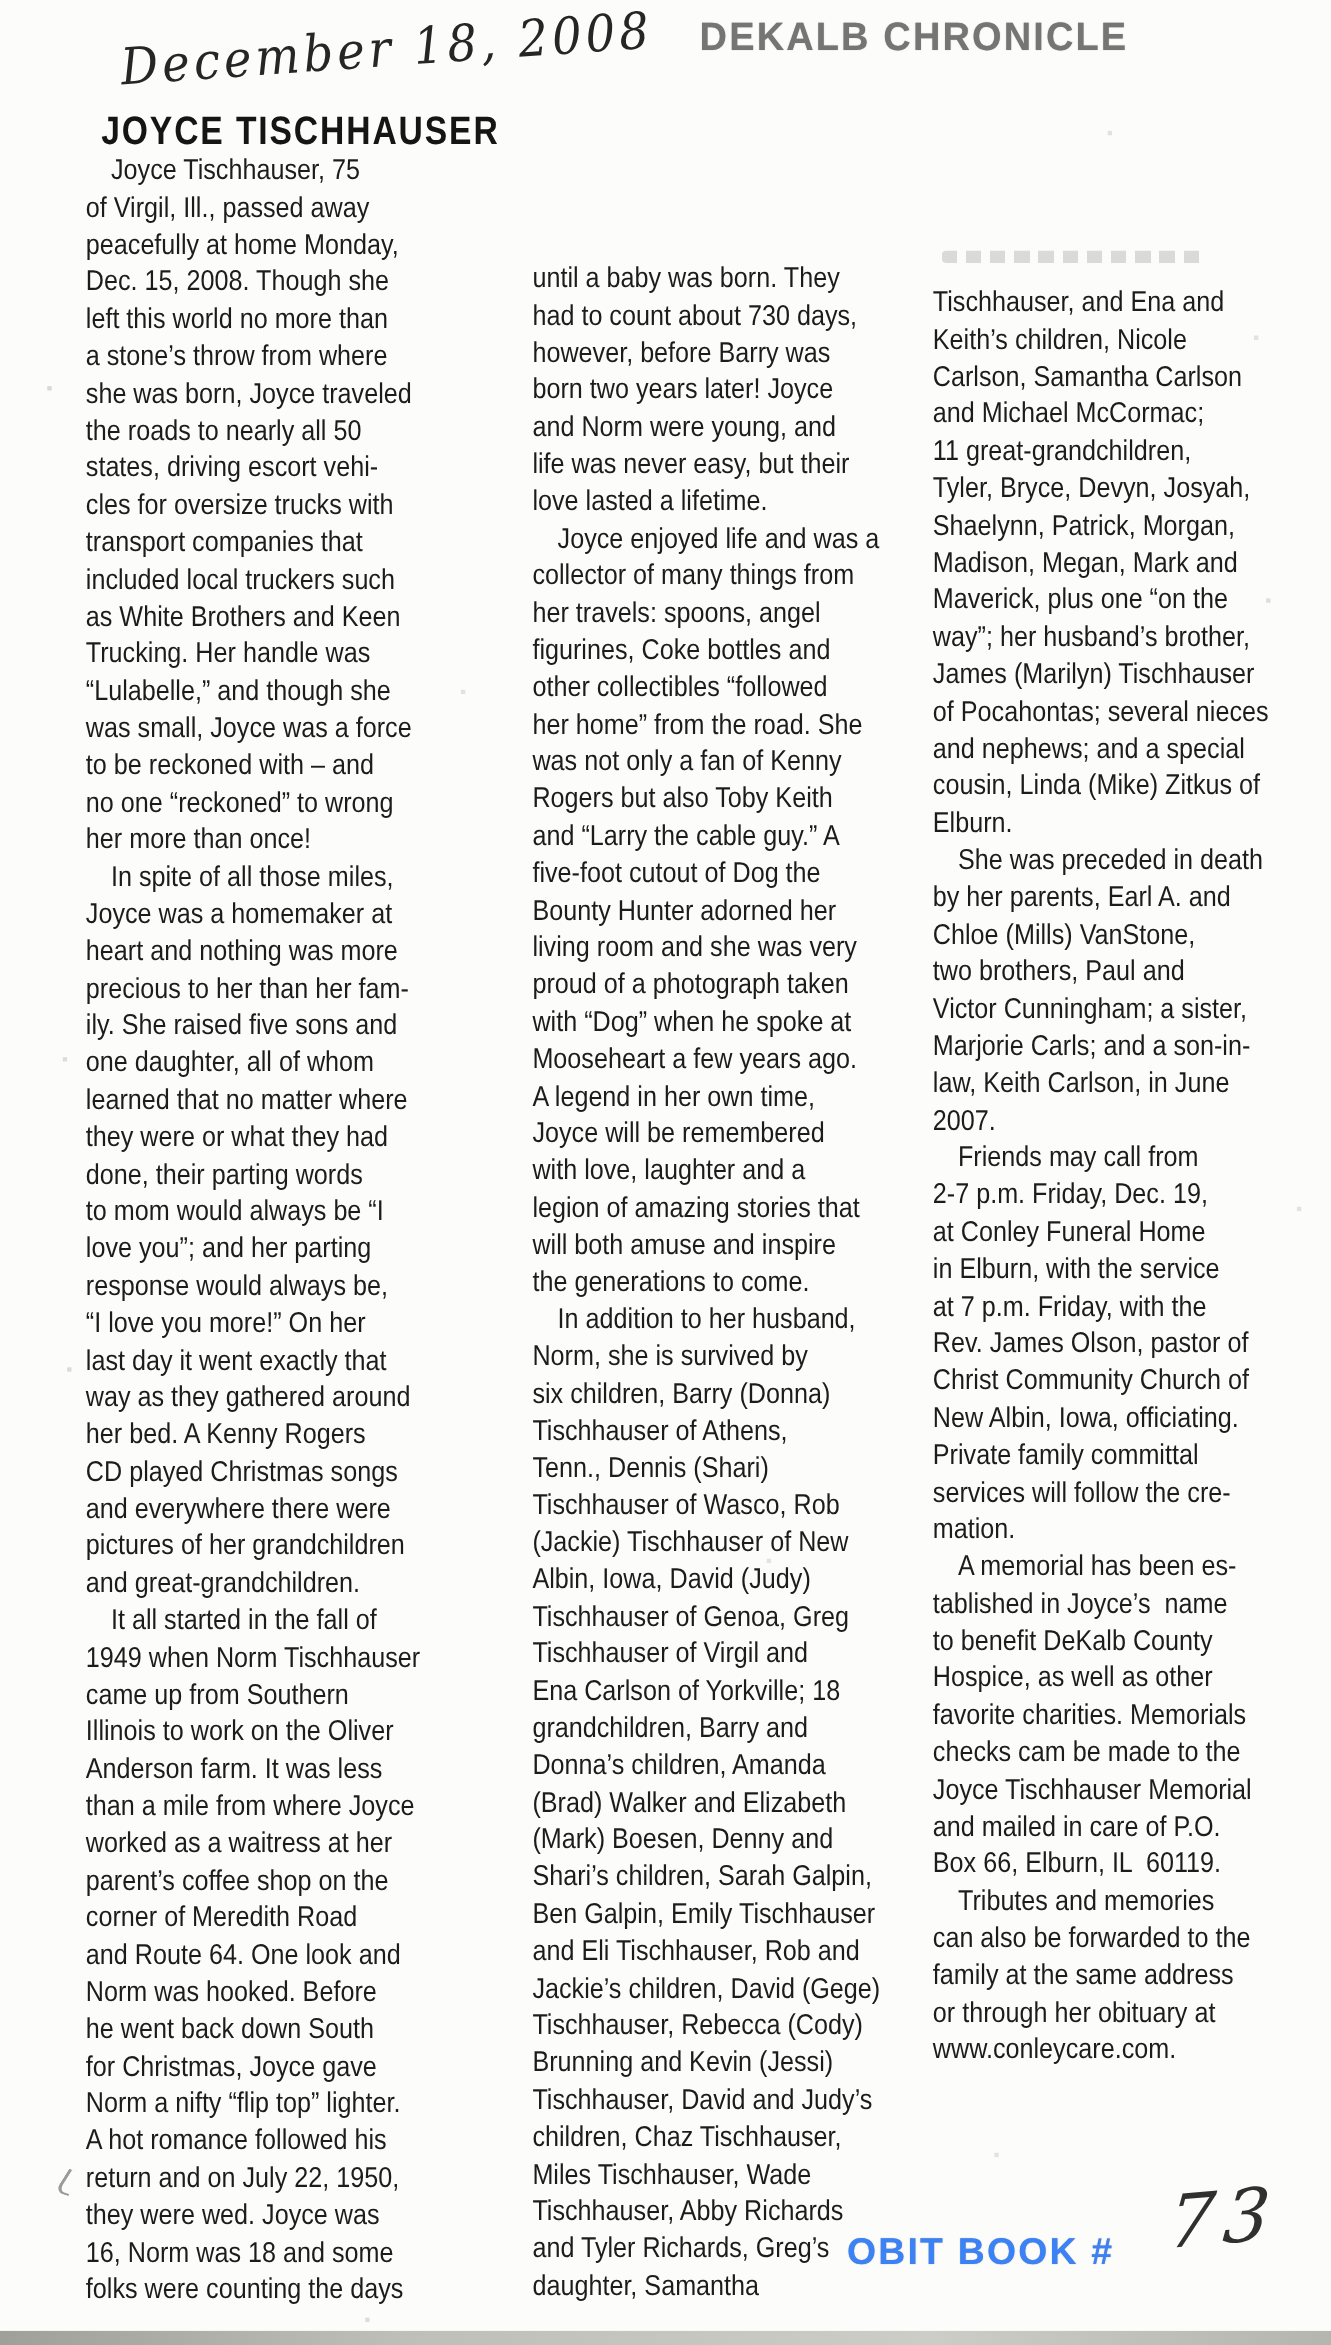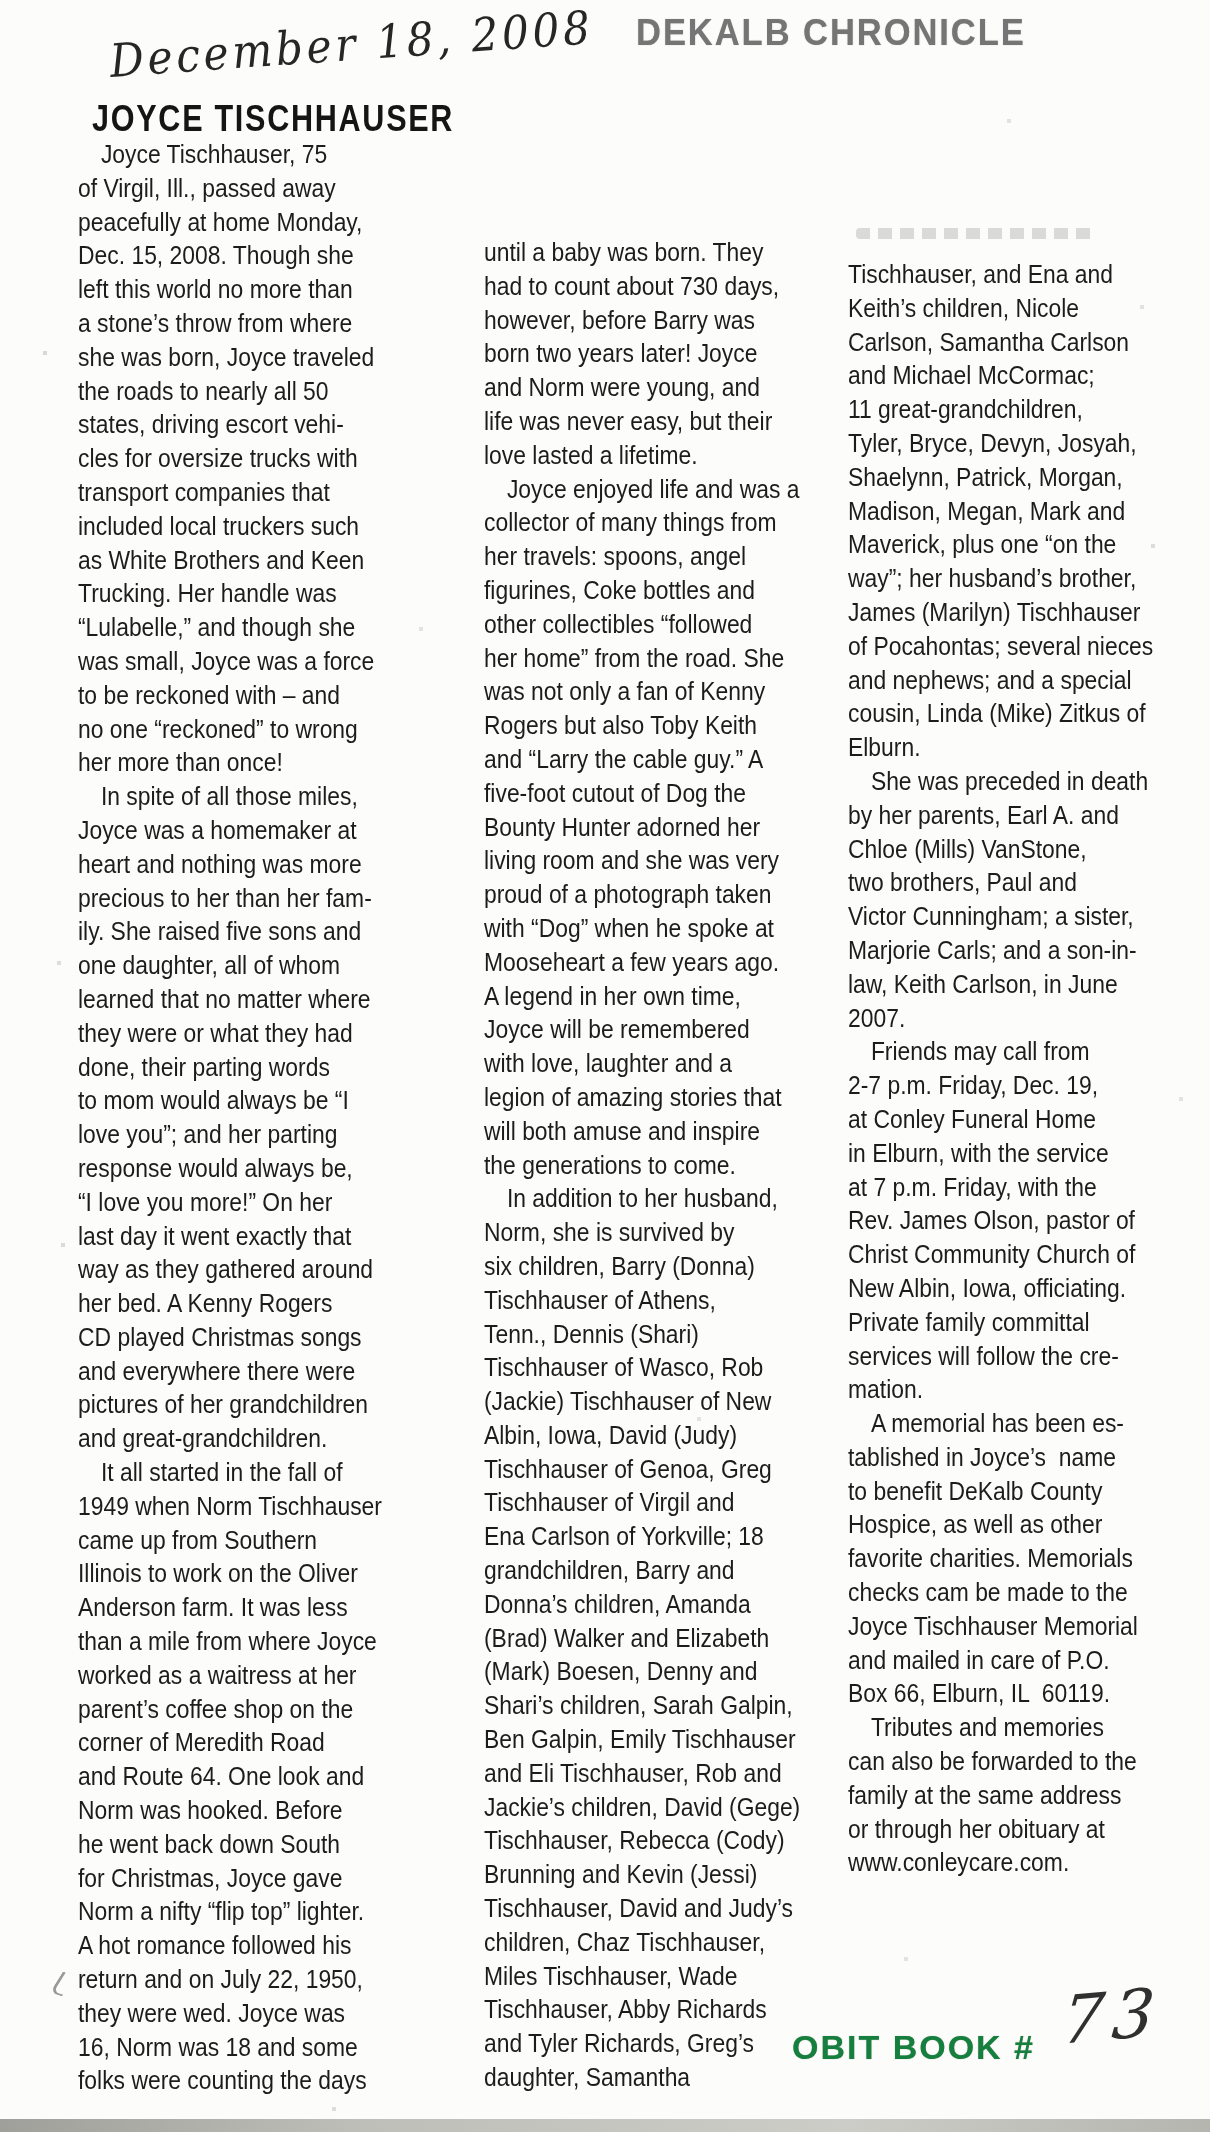--- a/index.html
+++ b/index.html
@@ -47,22 +47,22 @@
     position:absolute;left:856px;top:228px;width:238px;height:11px;opacity:.30;
     background:repeating-linear-gradient(90deg,#8a8a8a 0 14px,transparent 14px 22px);
     border-radius:4px;
   }
   .margin-mark{
     position:absolute;left:56px;top:1972px;width:10px;height:22px;
     border-left:3px solid #4c4c4c;border-bottom:2px solid #4c4c4c;
     transform:rotate(18deg) skewX(-14deg);opacity:.55;border-bottom-left-radius:8px;
   }
   .obit-book{
-    position:absolute;left:792px;top:2028px;
-    font-weight:700;font-size:34px;letter-spacing:2px;color:#15803d;
+    position:absolute;left:770px;top:2028px;
+    font-weight:700;font-size:34px;letter-spacing:2px;color:#3b82f6;
     text-shadow:0 0 1px rgba(70,70,70,.55);white-space:pre;
   }
   .obit-number{
     position:absolute;left:1066px;top:1982px;
     font-family:"DejaVu Serif","Liberation Serif",serif;font-style:italic;
     font-size:66px;color:#303030;letter-spacing:8px;
     transform:rotate(-5deg) skewX(-10deg);transform-origin:0 0;white-space:pre;
   }
   .bottom-edge{
     position:absolute;left:0;bottom:0;width:1210px;height:13px;

